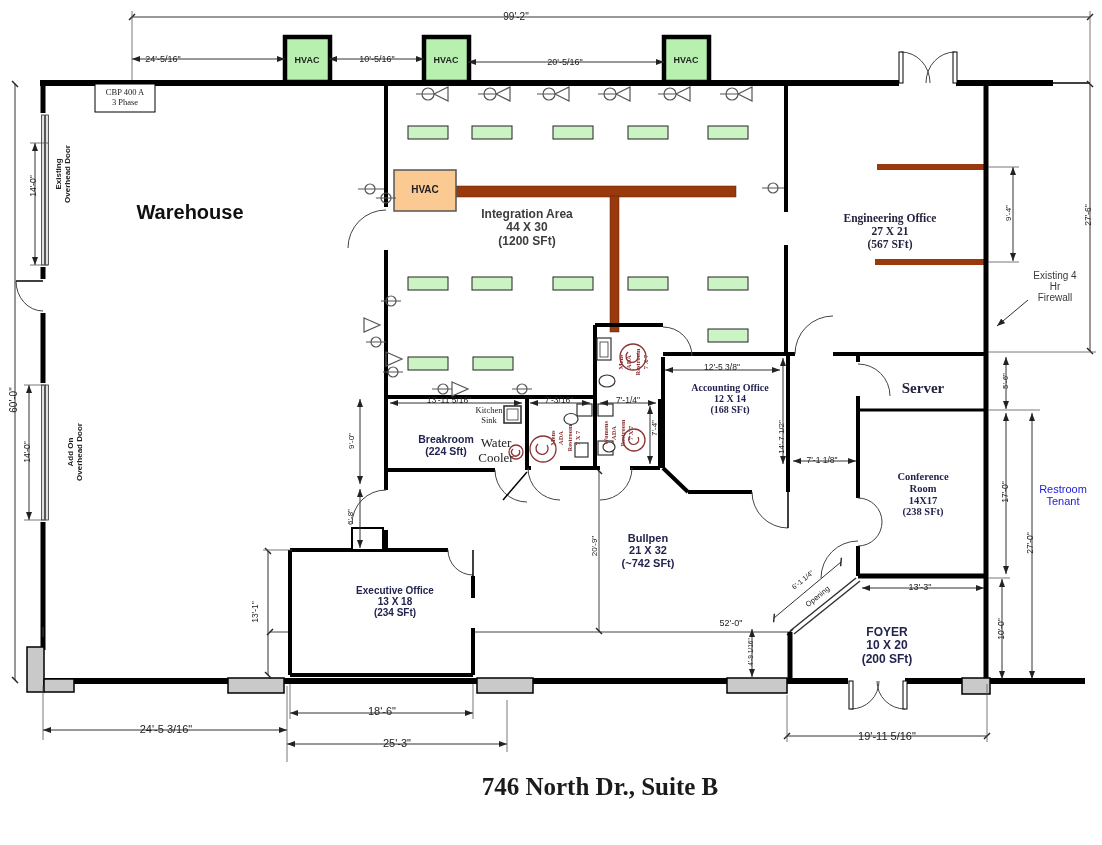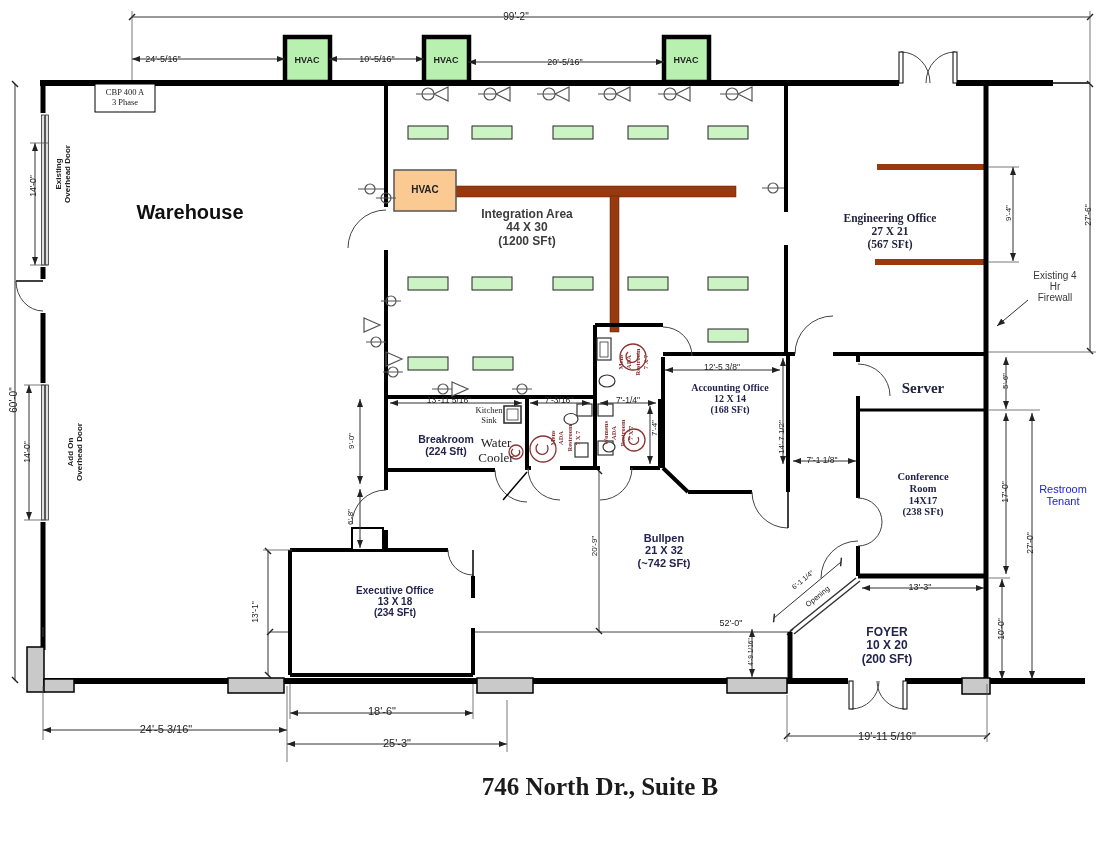--- a/index.html
+++ b/index.html
@@ -300,21 +300,21 @@
       <div class="lbl b serif" style="left: 722px; top: 399px; font-size: 10px; color: rgb(35, 35, 79); transform: translate(-50%, -50%); margin-left: 8px;">Accounting Office
 12 X 14
 (168 SFt)</div>
       <div class="lbl b serif" style="left: 923px; top: 388px; font-size: 15px; color: rgb(35, 35, 63); transform: translate(-50%, -50%);">Server</div>
       <div class="lbl b serif" style="left: 923px; top: 494px; font-size: 10.5px; color: rgb(35, 35, 79); transform: translate(-50%, -50%);">Conference
 Room
 14X17
 (238 SFt)</div>
       <div class="lbl b" style="left: 446px; top: 446px; font-size: 10.5px; color: rgb(35, 35, 79); transform: translate(-50%, -50%);">Breakroom
 (224 Sft)</div>
-      <div class="lbl b" style="left: 664px; top: 550px; font-size: 11px; color: rgb(35, 35, 79); transform: translate(-50%, -50%);">Bullpen
+      <div class="lbl b" style="left: 648px; top: 550px; font-size: 11px; color: rgb(35, 35, 79); transform: translate(-50%, -50%);">Bullpen
 21 X 32
 (~742 SFt)</div>
       <div class="lbl b" style="left: 395px; top: 602px; font-size: 10px; color: rgb(35, 35, 79); transform: translate(-50%, -50%);">Executive Office
 13 X 18
 (234 SFt)</div>
       <div class="lbl b" style="left: 887px; top: 646px; font-size: 12px; color: rgb(35, 35, 79); transform: translate(-50%, -50%);">FOYER
 10 X 20
 (200 SFt)</div>
       <div class="lbl" style="left: 1063px; top: 495px; font-size: 11px; color: rgb(33, 33, 214); transform: translate(-50%, -50%);">Restroom
 Tenant</div>

